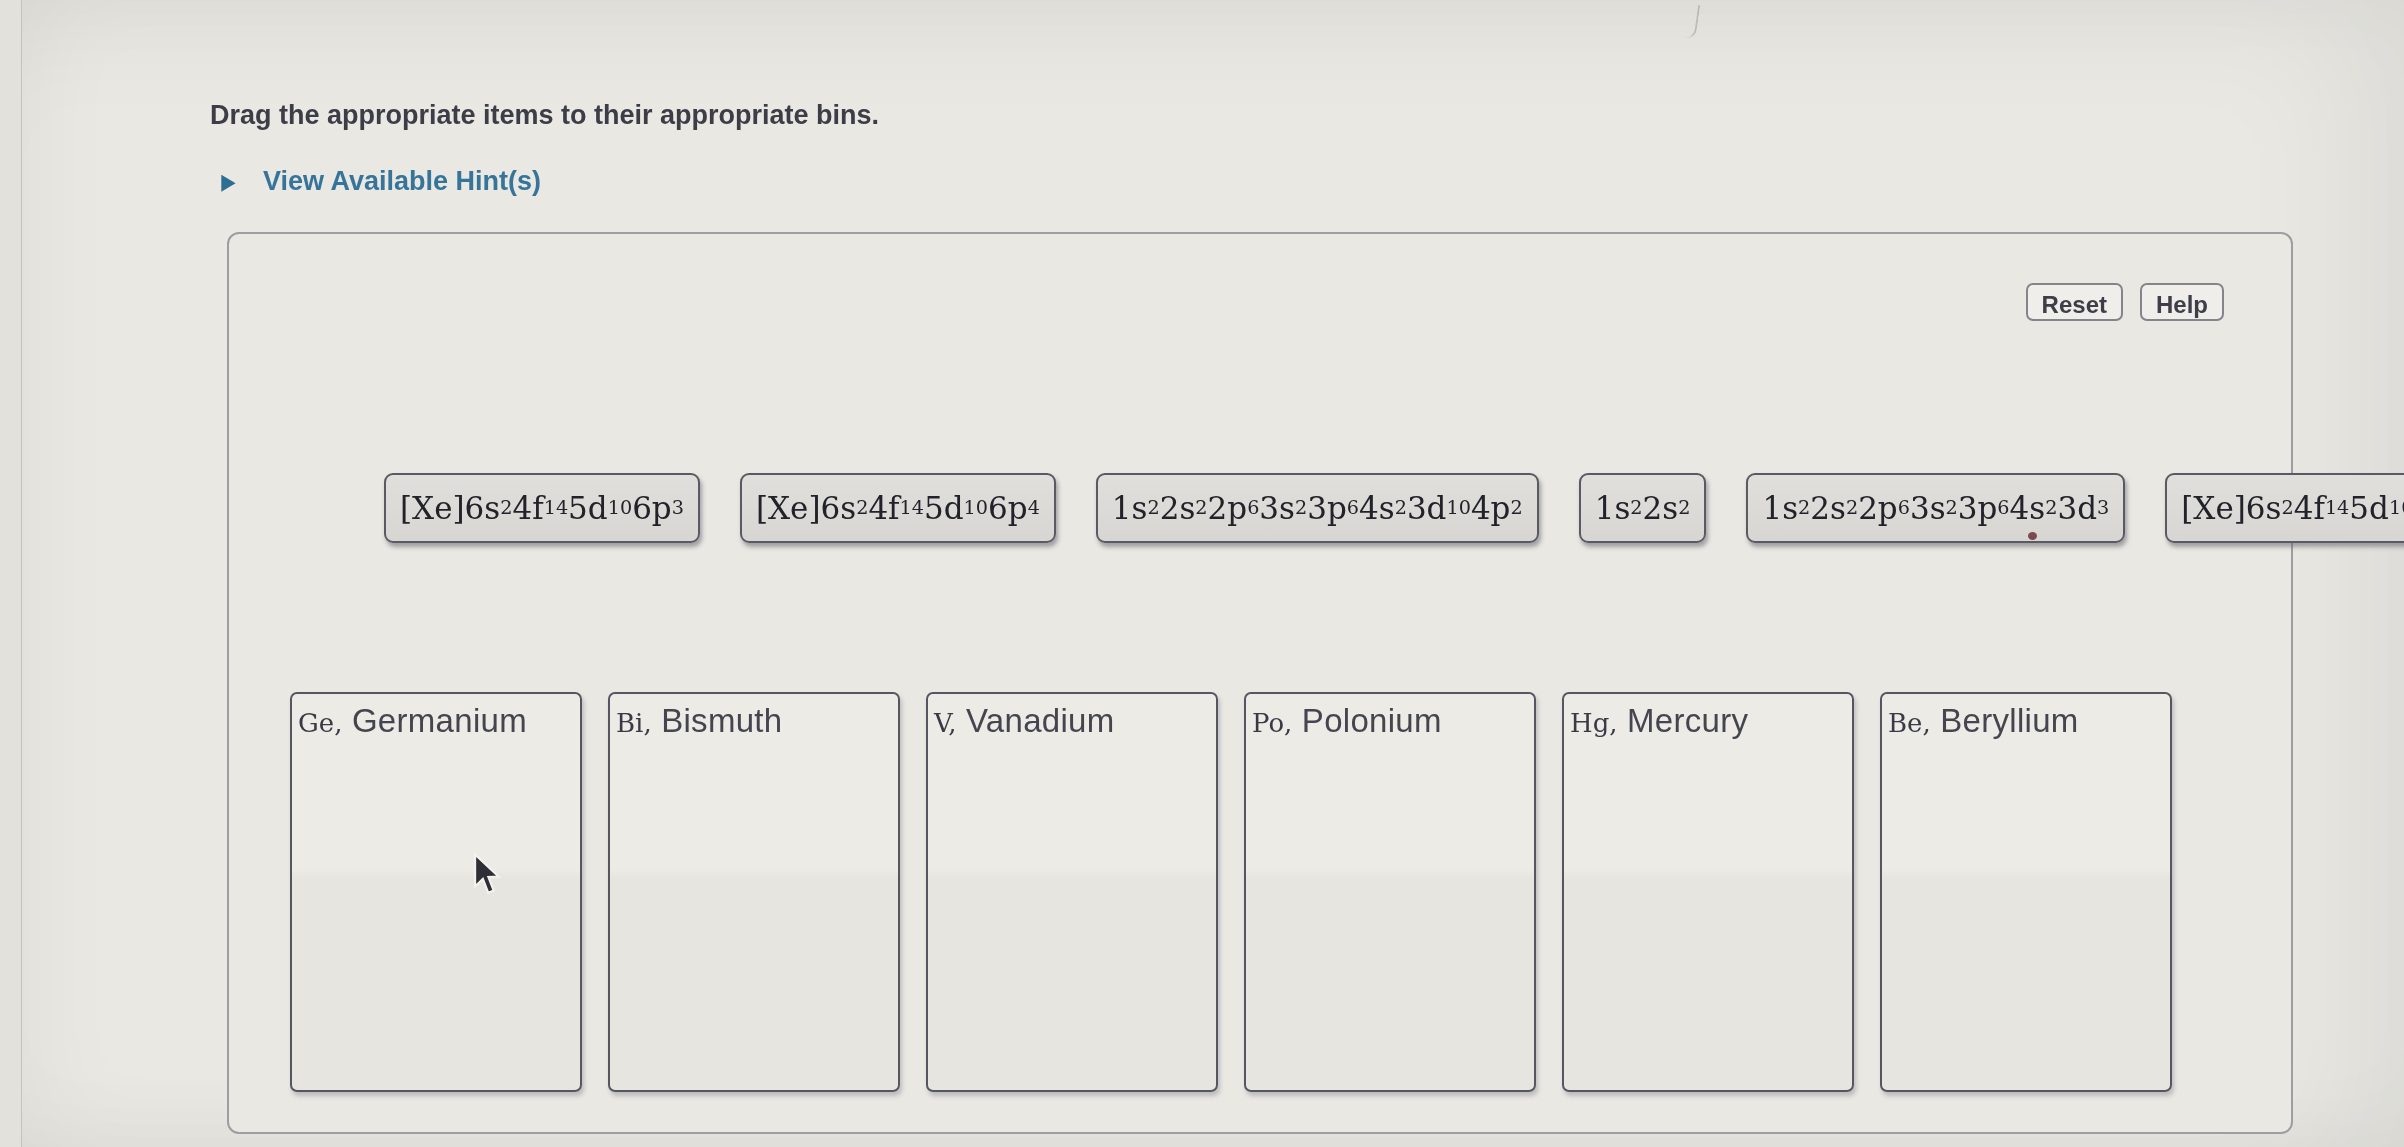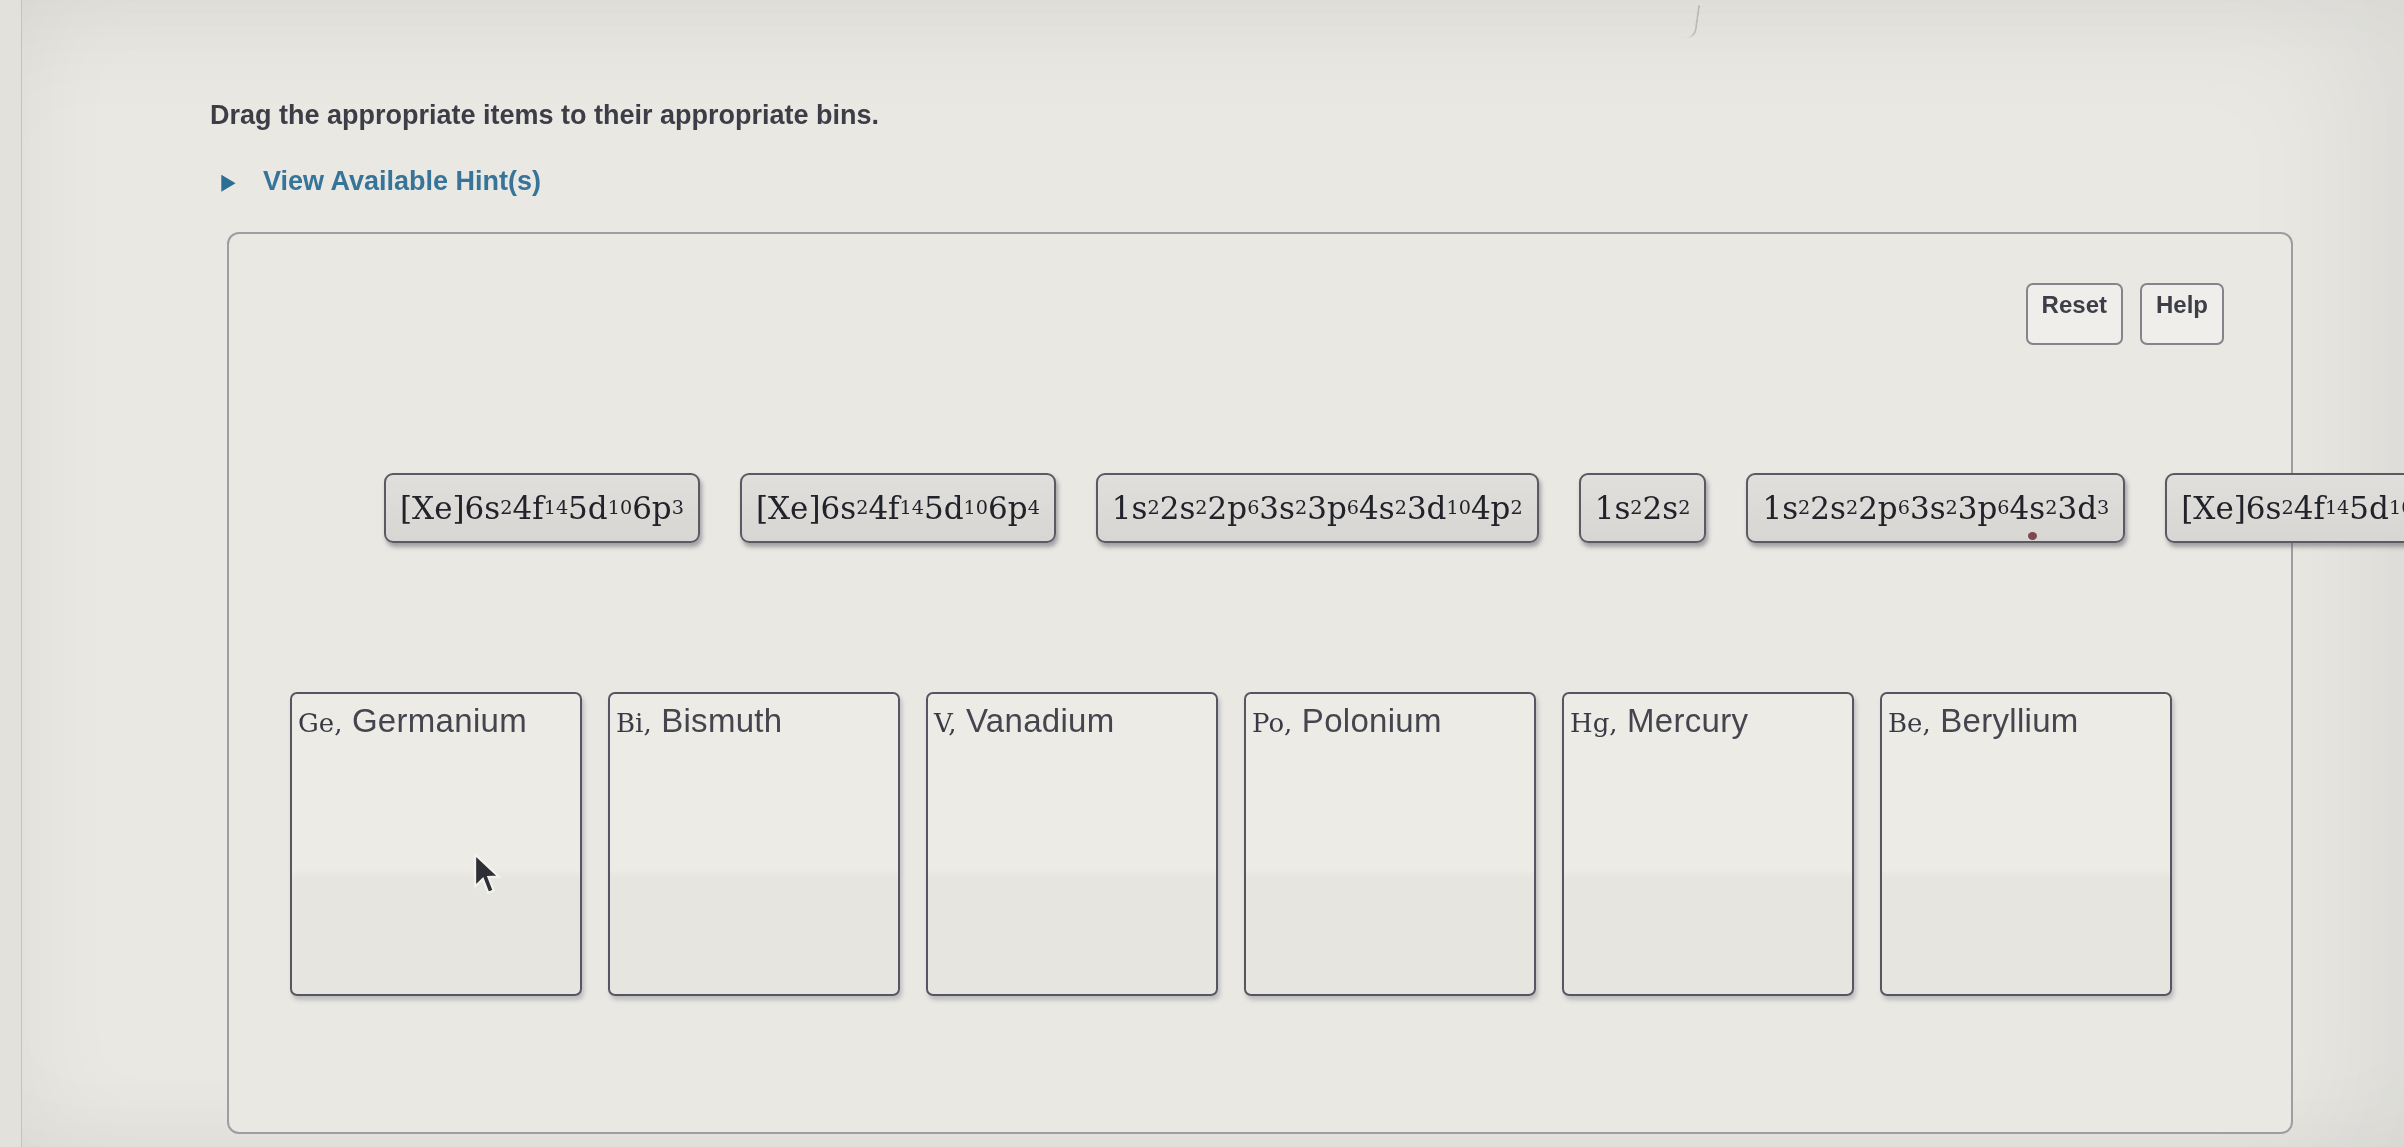--- a/index.html
+++ b/index.html
@@ -47,21 +47,21 @@
   }
   .toolbar{
     position:absolute;top:49px;right:67px;
     display:flex;gap:17px;
   }
   .btn{
     font-family:"Liberation Sans", sans-serif;
     font-size:24px;font-weight:bold;color:#3e3e48;
     background:#efeeea;
     border:2px solid #84848c;border-radius:7px;
-    padding:6px 14px 24px 14px;
+    padding:6px 14px 0 14px;
     cursor:pointer;
   }
 
   .chips-row{
     position:absolute;left:155px;top:239px;
     display:flex;gap:40px;align-items:flex-start;
   }
   .chip{
     height:66px;
     display:flex;align-items:center;
@@ -73,21 +73,21 @@
     box-shadow:2px 4px 4px rgba(88,88,100,0.5);
     cursor:grab;white-space:nowrap;
   }
   .chip sup{font-size:0.62em;line-height:0;vertical-align:super;}
 
   .bins-row{
     position:absolute;left:61px;top:458px;
     display:flex;gap:26px;
   }
   .bin{
-    width:292px;height:304px;
+    width:292px;height:400px;
     border:2px solid #565662;border-radius:7px;
     background:linear-gradient(#ecebe6 0px,#ecebe6 175px,#e6e5e0 185px,#e6e5e0 100%);
     box-shadow:2px 4px 4px rgba(110,110,120,0.35);
     box-sizing:border-box;
     padding:8px 6px;
   }
   .bin-label{white-space:nowrap;}
   .bin-sym{
     font-family:"DejaVu Serif","Liberation Serif",serif;
     font-size:26px;color:#3a3a46;

